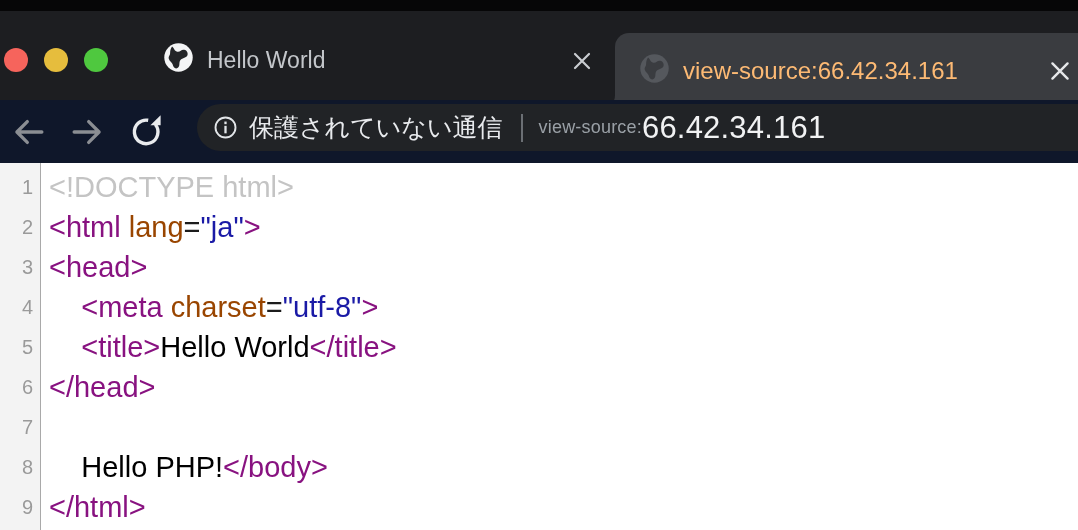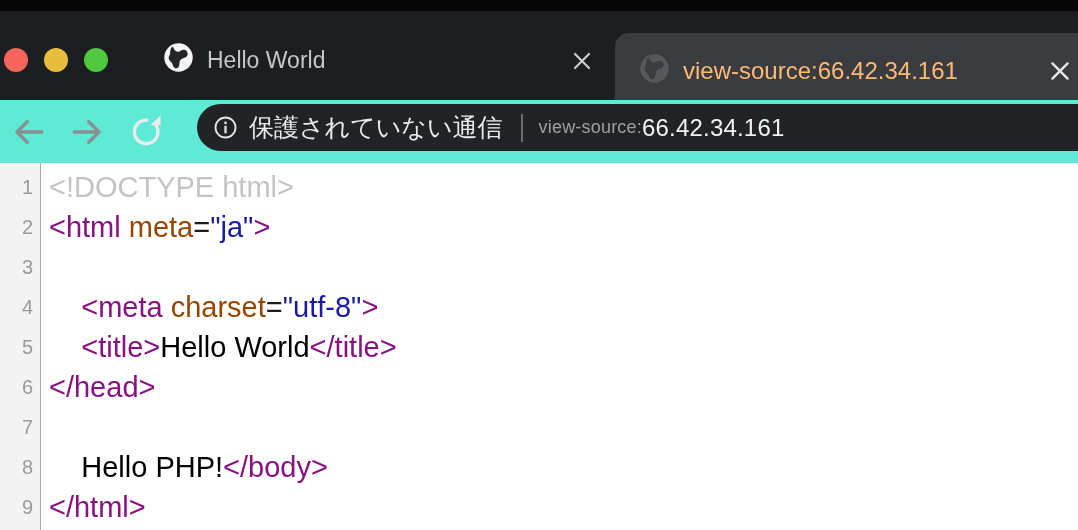--- a/index.html
+++ b/index.html
@@ -22,34 +22,34 @@
     position:absolute;left:615px;top:22px;right:-20px;height:78px;
     background:#3a3c40;border-radius:14px 14px 0 0;
   }
   .tab-active::before{content:"";position:absolute;left:-16px;bottom:0;width:16px;height:16px;background:#3a3c40;}
   .tab-active::after{content:"";position:absolute;left:-16px;bottom:0;width:16px;height:16px;background:#1d1e21;border-bottom-right-radius:16px;}
   .tab2-fav{position:absolute;left:24px;top:20px;width:31px;height:31px;}
   .tab2-title{position:absolute;left:68px;top:24px;font-size:24px;color:#fdba74;white-space:nowrap;}
   .tab2-close{position:absolute;left:431px;top:24px;width:28px;height:28px;}
   .closebtn{cursor:pointer;display:flex;align-items:center;justify-content:center;}
   
-  .toolbar{position:absolute;left:0;top:100px;width:1078px;height:63px;background:#5eead4;text-align:center;}
+  .toolbar{position:absolute;left:0;top:100px;width:1078px;height:63px;background:#0f172a;text-align:center;}
   .navbtn{position:absolute;top:14px;width:36px;height:36px;display:flex;align-items:center;justify-content:center;cursor:pointer;}
   .btn-back{left:10px;}
   .btn-fwd{left:70px;}
   .btn-reload{left:129px;}
   .omnibox{
     position:absolute;left:197px;top:4px;right:0;height:47px;background:#212326;
     border-radius:24px 0 0 24px;display:flex;align-items:center;overflow:hidden;
   }
   .chip{display:flex;align-items:center;gap:11px;padding-left:16px;cursor:pointer;}
   .chip-label{font-size:25px;color:#e8eaed;white-space:nowrap;}
   .om-sep{width:2px;height:28px;background:#6b6f74;margin:0 16px 0 18px;}
   .om-scheme{font-size:18px;color:#9aa0a6;letter-spacing:.2px;white-space:pre;}
-  .om-host{font-size:24px;color:#f1f2f3;font-weight:500;letter-spacing:.2px;white-space:pre;}
+  .om-host{font-size:31px;color:#f1f2f3;font-weight:500;letter-spacing:.2px;white-space:pre;}
   
   .content{position:absolute;left:0;top:163px;width:1078px;height:367px;background:#ffffff;}
   .gutter-bg{position:absolute;left:0;top:0;width:40px;height:100%;background:#f3f3f3;border-right:1px solid #a9a9a9;}
   .code{position:absolute;left:0;top:4px;right:0;}
   .code-row{display:flex;height:40px;line-height:40px;}
   .ln{width:33px;flex:0 0 33px;text-align:right;font-size:20px;color:#9a9a9a;padding-right:8px;}
   .code-text{padding-left:8px;font-size:29px;color:#000;white-space:pre;}
   .tok-doctype{color:var(--tok-doctype,#c0c0c0);}
   .tok-tag{color:var(--tok-tag,#881280);}
   .tok-attr{color:var(--tok-attr,#994500);}
@@ -137,24 +137,25 @@
 
 <div class="content">
   <div class="gutter-bg"></div>
   <div class="code" id="code">
       <div class="code-row">
         <span class="ln">1</span>
         <span class="code-text"><span class="tok-doctype">&lt;!DOCTYPE html&gt;</span></span>
       </div>
       <div class="code-row">
         <span class="ln">2</span>
-        <span class="code-text"><span class="tok-tag">&lt;html </span><span class="tok-attr">meta</span><span class="tok-eq">=</span><span class="tok-val">"ja"</span><span class="tok-tag">&gt;</span></span>
+        <span class="code-text"><span class="tok-tag">&lt;html </span><span class="tok-attr">lang</span><span class="tok-eq">=</span><span class="tok-val">"ja"</span><span class="tok-tag">&gt;</span></span>
       </div>
       <div class="code-row">
         <span class="ln">3</span>
+        <span class="code-text"><span class="tok-tag">&lt;head&gt;</span></span>
       </div>
       <div class="code-row">
         <span class="ln">4</span>
         <span class="code-text"><span class="tok-plain">    </span><span class="tok-tag">&lt;meta </span><span class="tok-attr">charset</span><span class="tok-eq">=</span><span class="tok-val">"utf-8"</span><span class="tok-tag">&gt;</span></span>
       </div>
       <div class="code-row">
         <span class="ln">5</span>
         <span class="code-text"><span class="tok-plain">    </span><span class="tok-tag">&lt;title&gt;</span><span class="tok-text">Hello World</span><span class="tok-tag">&lt;/title&gt;</span></span>
       </div>
       <div class="code-row">

